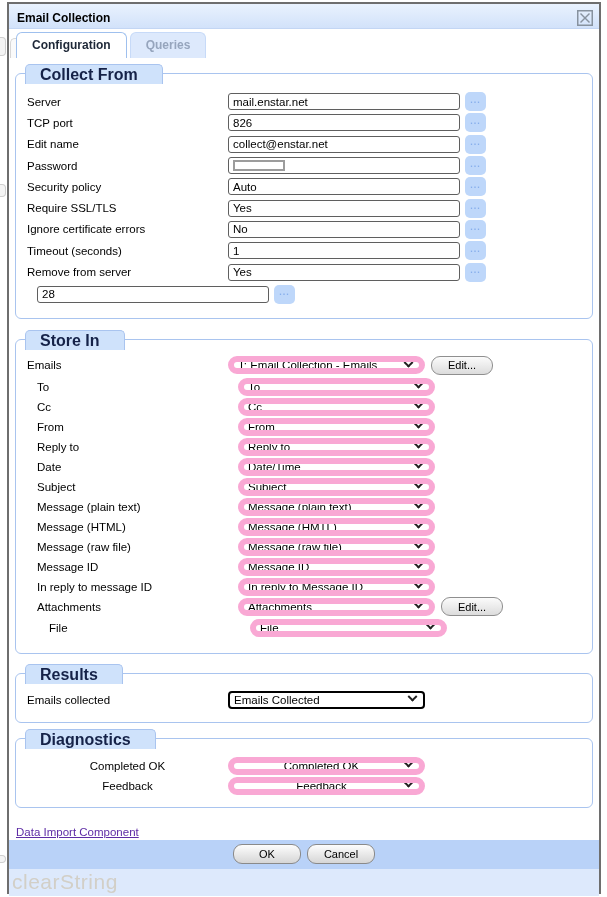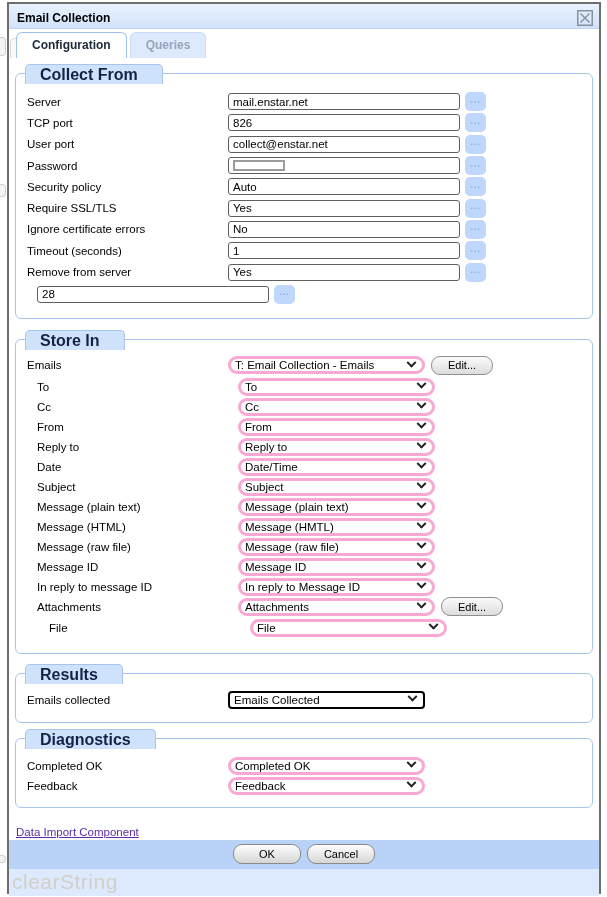--- a/index.html
+++ b/index.html
@@ -49,21 +49,21 @@
   .tinput { width:232px; height:17px; border:1px solid #5f5f5f; border-radius:3px;
             background:#fff; font-size:11.5px; color:#000; padding:0 4px;
             display:flex; align-items:center; white-space:nowrap; overflow:hidden; }
   .pw-inner { width:52px; height:11px; border:2px solid #9c9c9c; background:#fff; margin-left:0px; }
 
   .browse { width:21px; height:19px; margin-left:5px; border-radius:5px;
             background:#bed7fa; color:#87aeec; font-size:9px; font-weight:bold;
             letter-spacing:1px; display:flex; align-items:center; justify-content:center;
             padding-bottom:4px; }
 
-  .select { width:197px; height:18px; border:3px solid #f9a8d4; border-radius:9px;
+  .select { width:197px; height:18px; border:6px solid #f9a8d4; border-radius:9px;
             background:#fff; display:flex; align-items:center; padding:0 4px;
             font-size:11.5px; color:#000; position:relative; white-space:nowrap; overflow:hidden; }
   .select .sel-text { flex:1; overflow:hidden; white-space:nowrap; }
   .chev { width:7px; height:7px; border-right:2px solid #222; border-bottom:2px solid #222;
           transform:rotate(45deg) translate(-2px,-2px); flex:0 0 7px; margin-right:3px; }
   .select.focused { border:2px solid #000; border-radius:4px; }
 
   .edit-btn { margin-left:6px; width:62px; height:19px; border:1px solid #8f8f8f;
               border-radius:9px; background:linear-gradient(#fbfbfb,#dcdcdc);
               font-size:11px; color:#000; display:flex; align-items:center; justify-content:center; }
@@ -128,21 +128,21 @@
           <span class="lbl">Server</span>
           <span class="tinput">mail.enstar.net</span>
           <span class="browse">...</span>
         </div>
         <div class="row">
           <span class="lbl">TCP port</span>
           <span class="tinput">826</span>
           <span class="browse">...</span>
         </div>
         <div class="row">
-          <span class="lbl">User port</span>
+          <span class="lbl">Edit name</span>
           <span class="tinput">collect@enstar.net</span>
           <span class="browse">...</span>
         </div>
         <div class="row">
           <span class="lbl">Password</span>
           <span class="tinput">
               <span class="pw-inner"></span>
             </span>
           <span class="browse">...</span>
         </div>
@@ -290,21 +290,21 @@
         <div class="row">
           <span class="lbl">Emails collected</span>
           <span class="select focused">
             <span class="sel-text">Emails Collected</span>
             <span class="chev"></span>
           </span>
         </div>
       </div>
     </div>
 
-    <div class="section" style="">
+    <div class="section" style="text-align:center;">
       <span class="legend">Diagnostics</span>
       <div class="rows dg-rows">
         <div class="row">
           <span class="lbl">Completed OK</span>
           <span class="select">
             <span class="sel-text">Completed OK</span>
             <span class="chev"></span>
           </span>
         </div>
         <div class="row">

